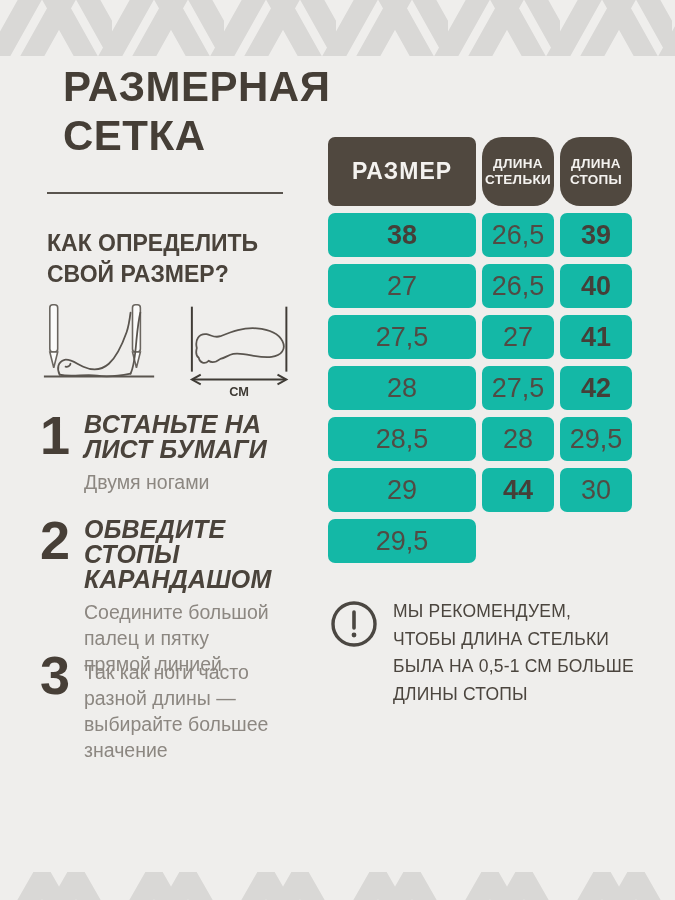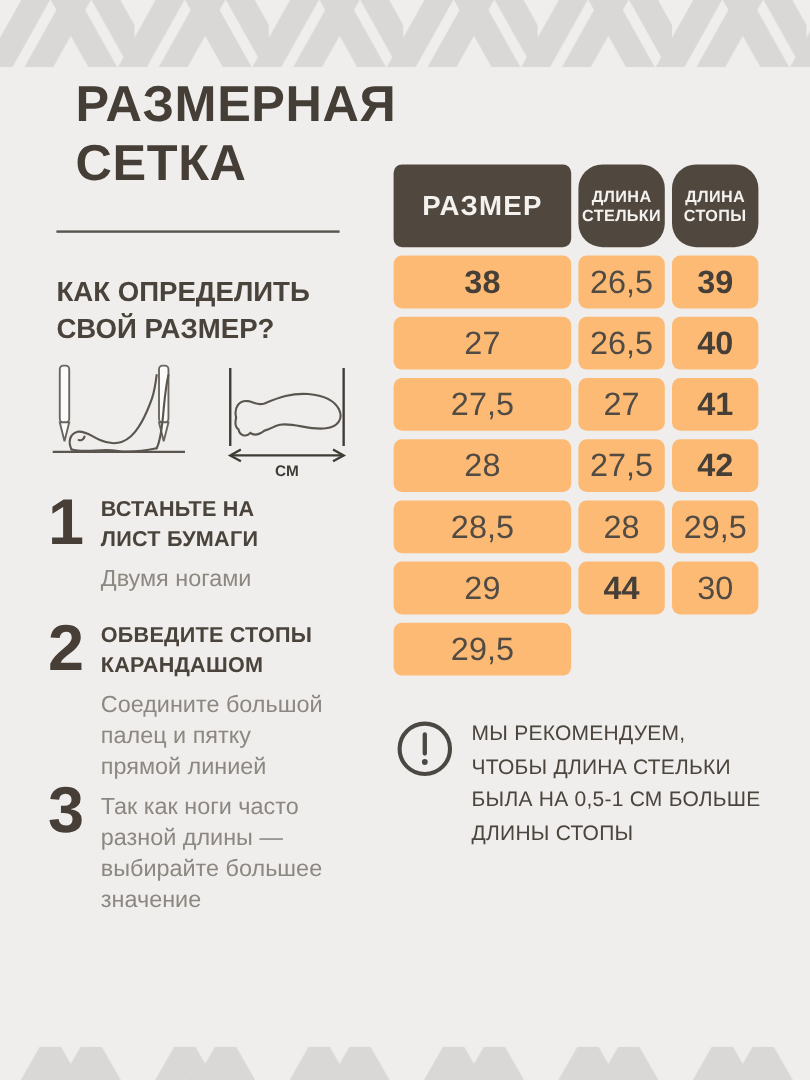--- a/index.html
+++ b/index.html
@@ -37,42 +37,42 @@
   .step{position:absolute;left:40px;display:flex;}
   .step-1{top:412px;}
   .step-2{top:517px;}
   .step-3{top:652px;}
   .step-number{
     width:38px;flex:0 0 38px;
     font-size:54px;line-height:46px;font-weight:700;color:#473f37;
   }
   .step-content{margin-left:6px;width:215px;}
   .step-heading{
-    font-size:18px;line-height:25px;font-weight:700;
-    letter-spacing:.2px;color:#4a433b;
+    font-size:25px;line-height:25px;font-weight:700;
+    letter-spacing:.2px;color:#4a433b;font-style:italic;
   }
   .step-body{
     margin-top:7px;font-size:19.5px;line-height:26px;color:#8c8781;
   }
 
   
   .size-table{
     position:absolute;left:328px;top:137px;
     display:grid;grid-template-columns:148px 72px 72px;
     column-gap:6px;row-gap:7px;
   }
   .th{
     background:#50483f;color:#f4f2ef;border-radius:7px;
     display:flex;align-items:center;justify-content:center;
     text-align:center;height:69px;
   }
   .th-size{font-size:23px;font-weight:700;letter-spacing:1px;}
   .th-small{font-size:13.5px;font-weight:700;line-height:16px;letter-spacing:.3px;border-radius:20px;}
   .td{
-    background:#fdba74;border-radius:7px;height:44px;
+    background:#14b8a6;border-radius:7px;height:44px;
     display:flex;align-items:center;justify-content:center;
     font-size:27px;color:#514b44;
   }
   .td-size{font-weight:700;color:#453f38;}
 
   
   .note{position:absolute;left:330px;top:596px;display:flex;}
   .note-icon{flex:0 0 48px;margin-top:4px;}
   .note-text{
     margin-left:15px;width:250px;padding-top:2px;

